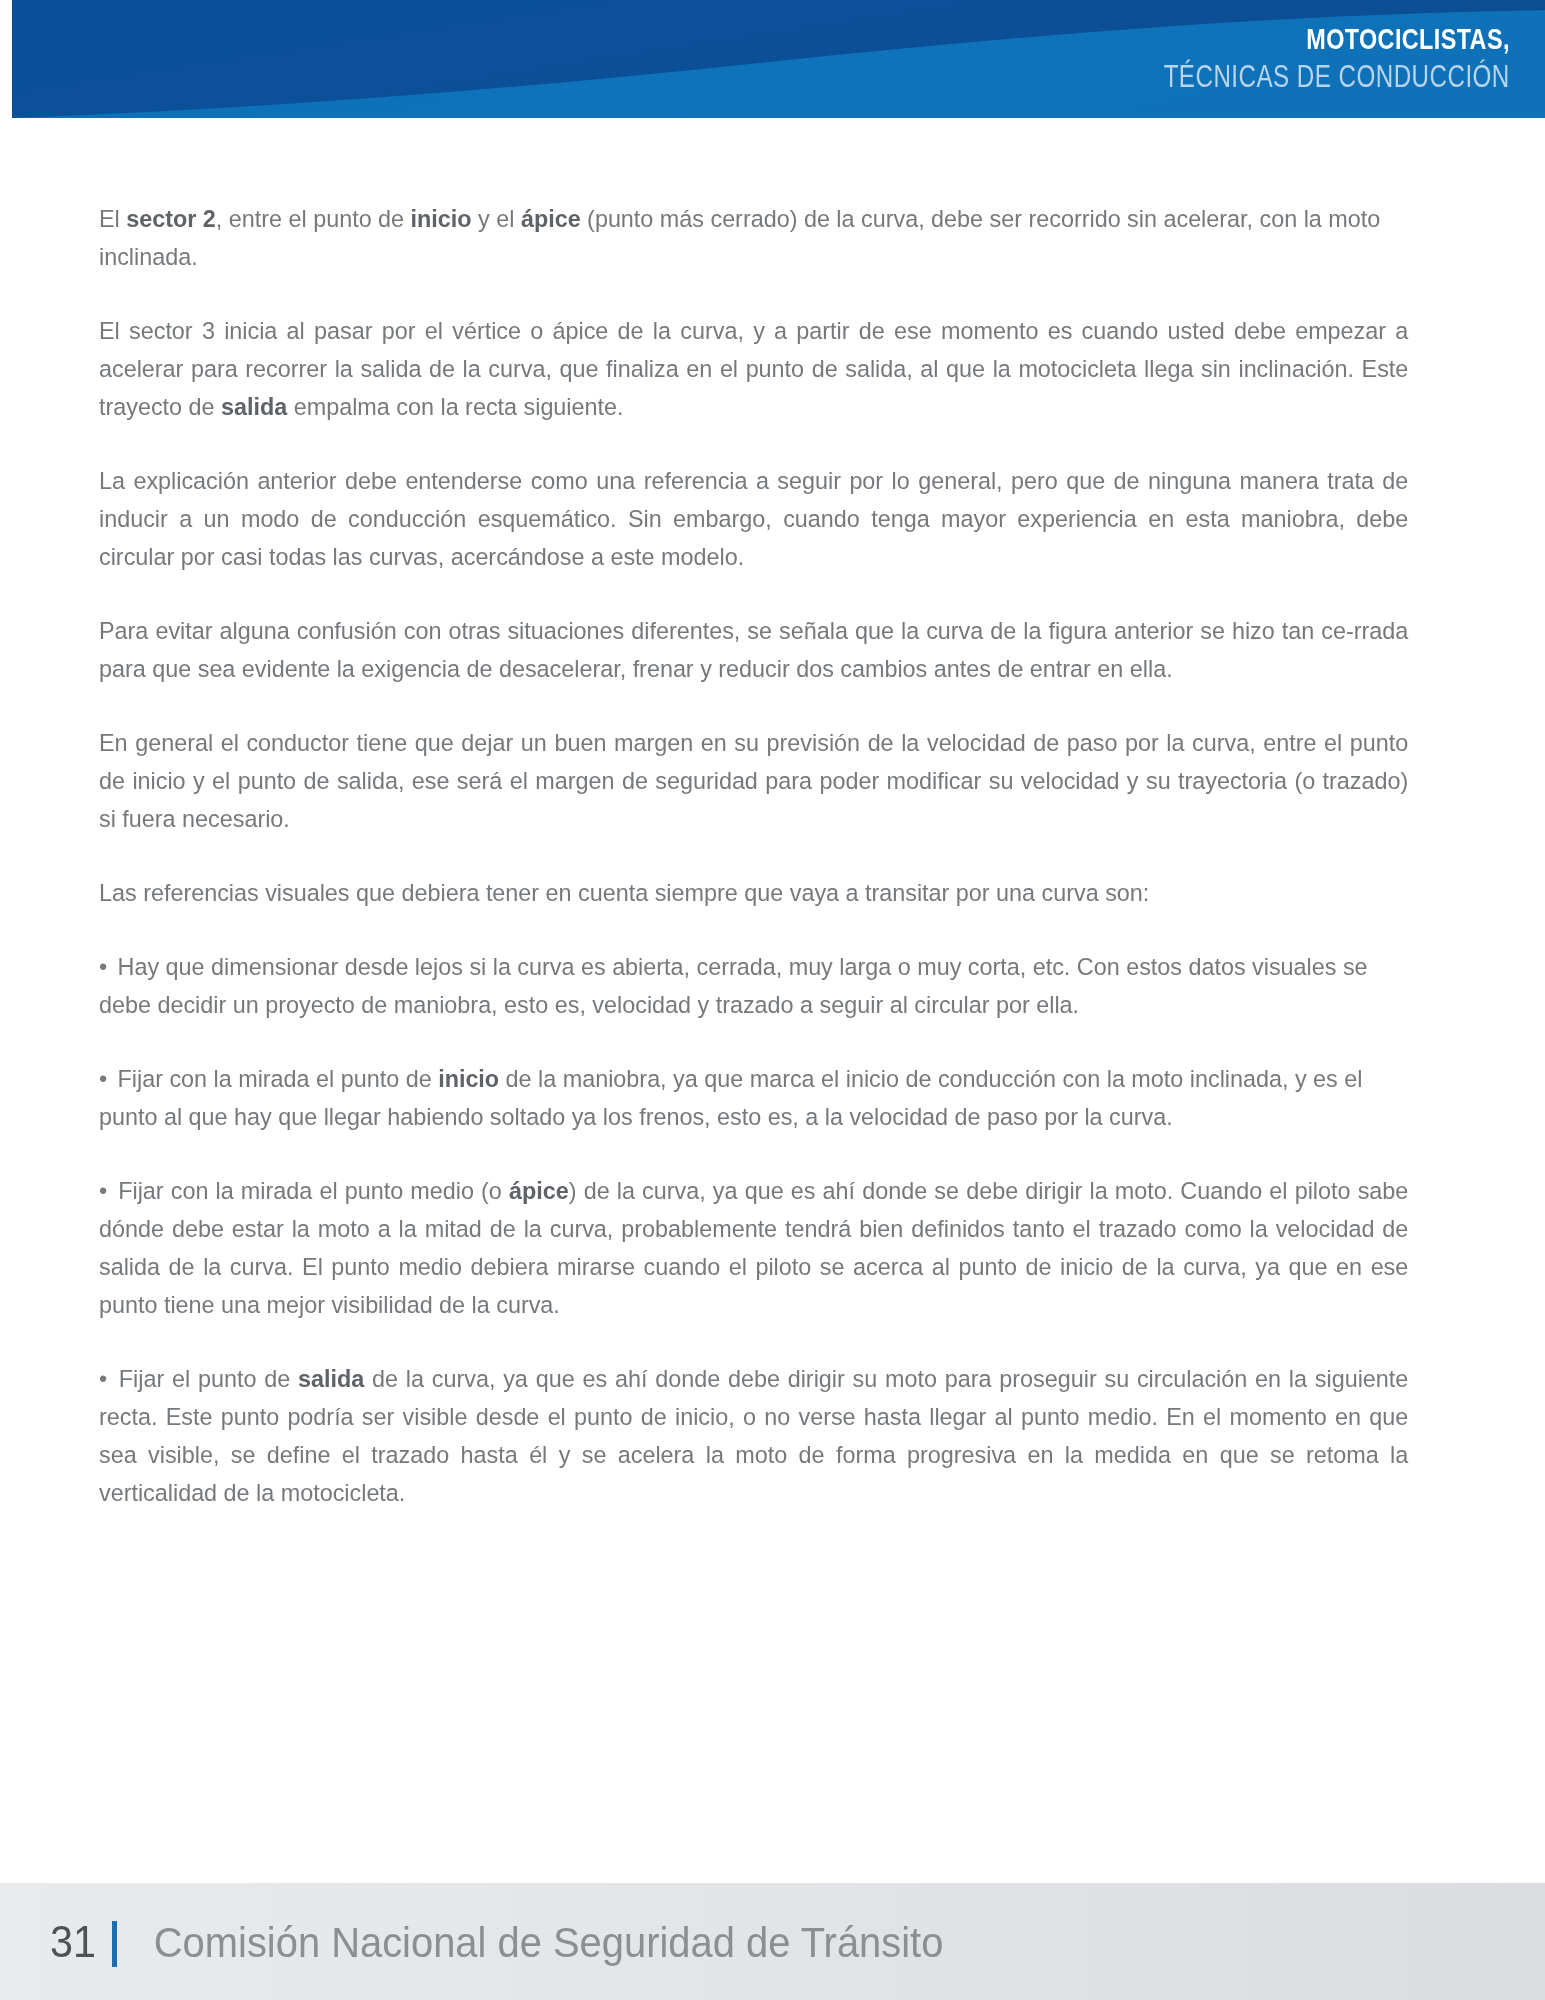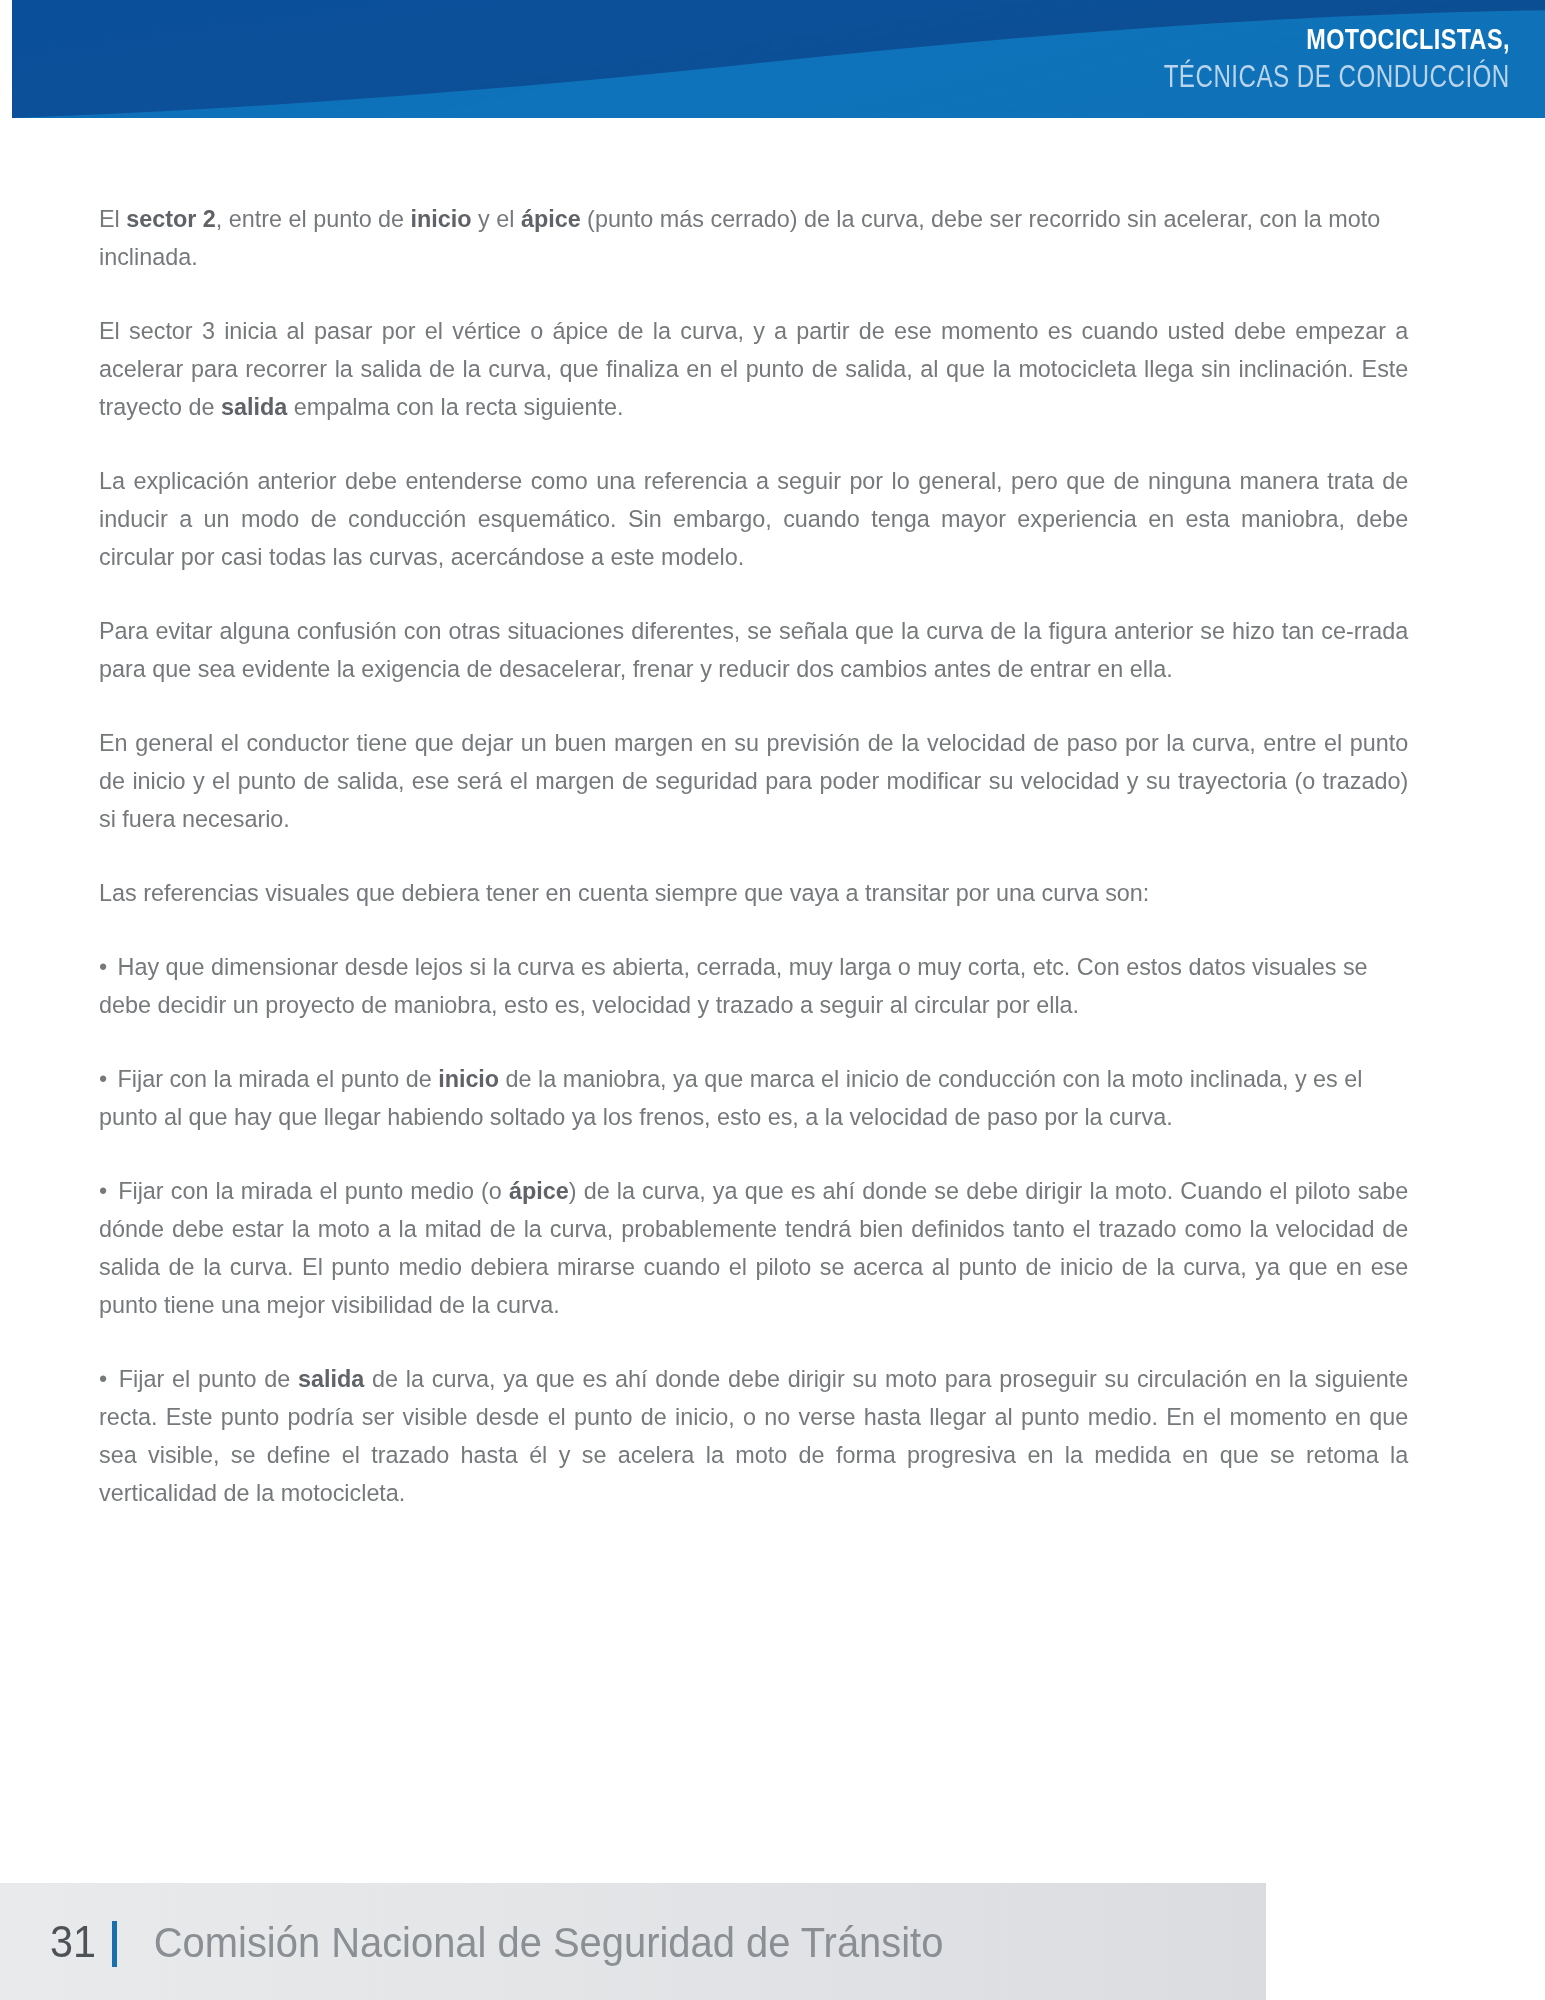--- a/index.html
+++ b/index.html
@@ -89,21 +89,21 @@
   .para.nojust { text-align: left; }
   .bullet-char {
     letter-spacing: 2px;
   }
 
   
   .footer {
     position: absolute;
     left: 0;
     bottom: 0;
-    width: 1266px;
+    width: 1545px;
     height: 117px;
     background: linear-gradient(to right, #e9eaec 0%, #e4e6e8 35%, #dfe1e4 70%, #dadce0 100%);
     display: flex;
     align-items: center;
   }
   .footer-inner {
     display: flex;
     align-items: baseline;
     margin-left: 48px;
   }

